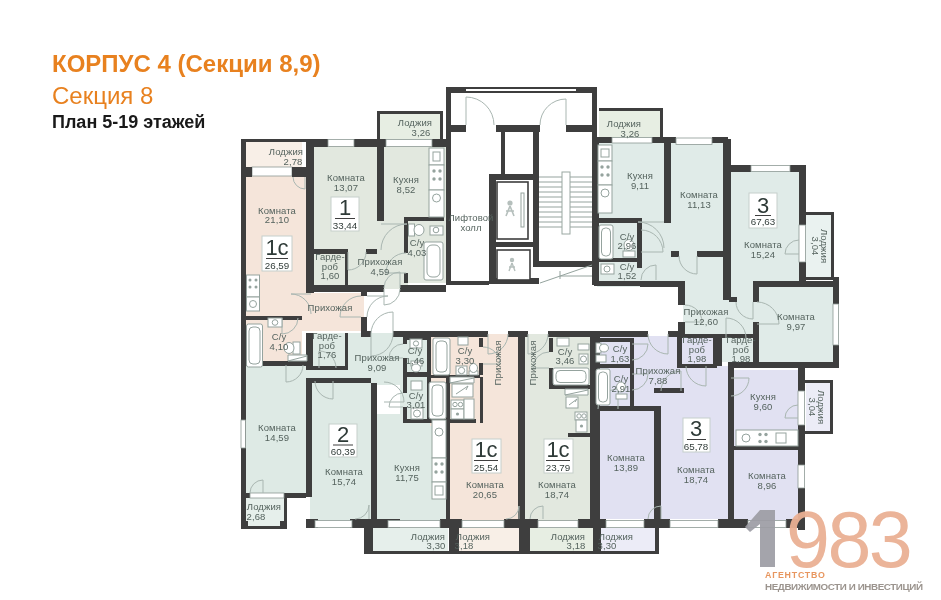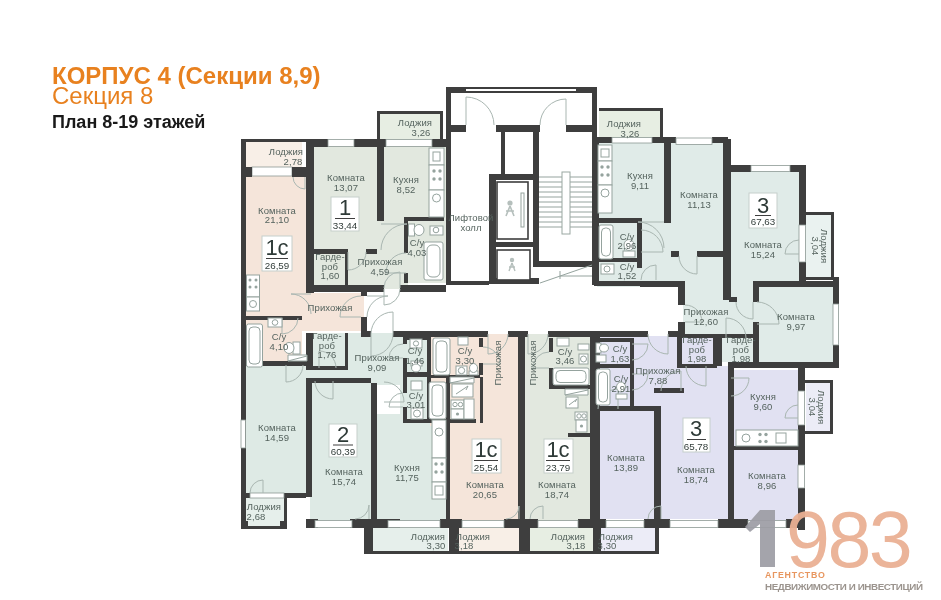--- a/index.html
+++ b/index.html
@@ -1,34 +1,34 @@
 <!DOCTYPE html>
 <html><head><meta charset="utf-8">
 <style>
 html,body{margin:0;padding:0;background:#ffffff;width:941px;height:600px;overflow:hidden}
 body{font-family:"Liberation Sans",sans-serif}
-.ttl1{position:absolute;left:52px;top:62px;font-size:24px;font-weight:bold;color:#e8811f}
+.ttl1{position:absolute;left:52px;top:50px;font-size:24px;font-weight:bold;color:#e8811f}
 .ttl2{position:absolute;left:52px;top:82px;font-size:24px;font-weight:normal;color:#e8811f}
 .ttl3{position:absolute;left:52px;top:112px;font-size:18px;font-weight:bold;color:#191919}
 svg{position:absolute;left:0;top:0}
 text{font-family:"Liberation Sans",sans-serif}
 .nb{font-size:22px;fill:#2e3a37}
 .nv{font-size:9.8px;fill:#323d3a}
 .fx{stroke:#95a39e;fill:none;stroke-width:1}
 .fxf{stroke:#95a39e;fill:#ffffff;stroke-width:1}
 .dr{stroke:#a9b6b1;fill:none;stroke-width:1}
 .wn{stroke:#8d9995;fill:#ffffff;stroke-width:0.8}
 </style></head>
 <body>
 
 <div class="ttl1">КОРПУС 4 (Секции 8,9)</div>
 
 <div class="ttl2">Секция 8</div>
 
-<div class="ttl3">План 8-19 этажей</div>
+<div class="ttl3">План 5-19 этажей</div>
 <svg width="941" height="600" viewBox="0 0 941 600">
 <g id="fills">
 
 <rect x="246" y="142" width="56" height="30" fill="#f8efe7"></rect>
 
 <rect x="246" y="172" width="60" height="148" fill="#f5e5da"></rect>
 
 <rect x="246" y="320" width="56" height="44" fill="#f5e5da"></rect>
 
 <rect x="298" y="293" width="66" height="38" fill="#f5e5da"></rect>

